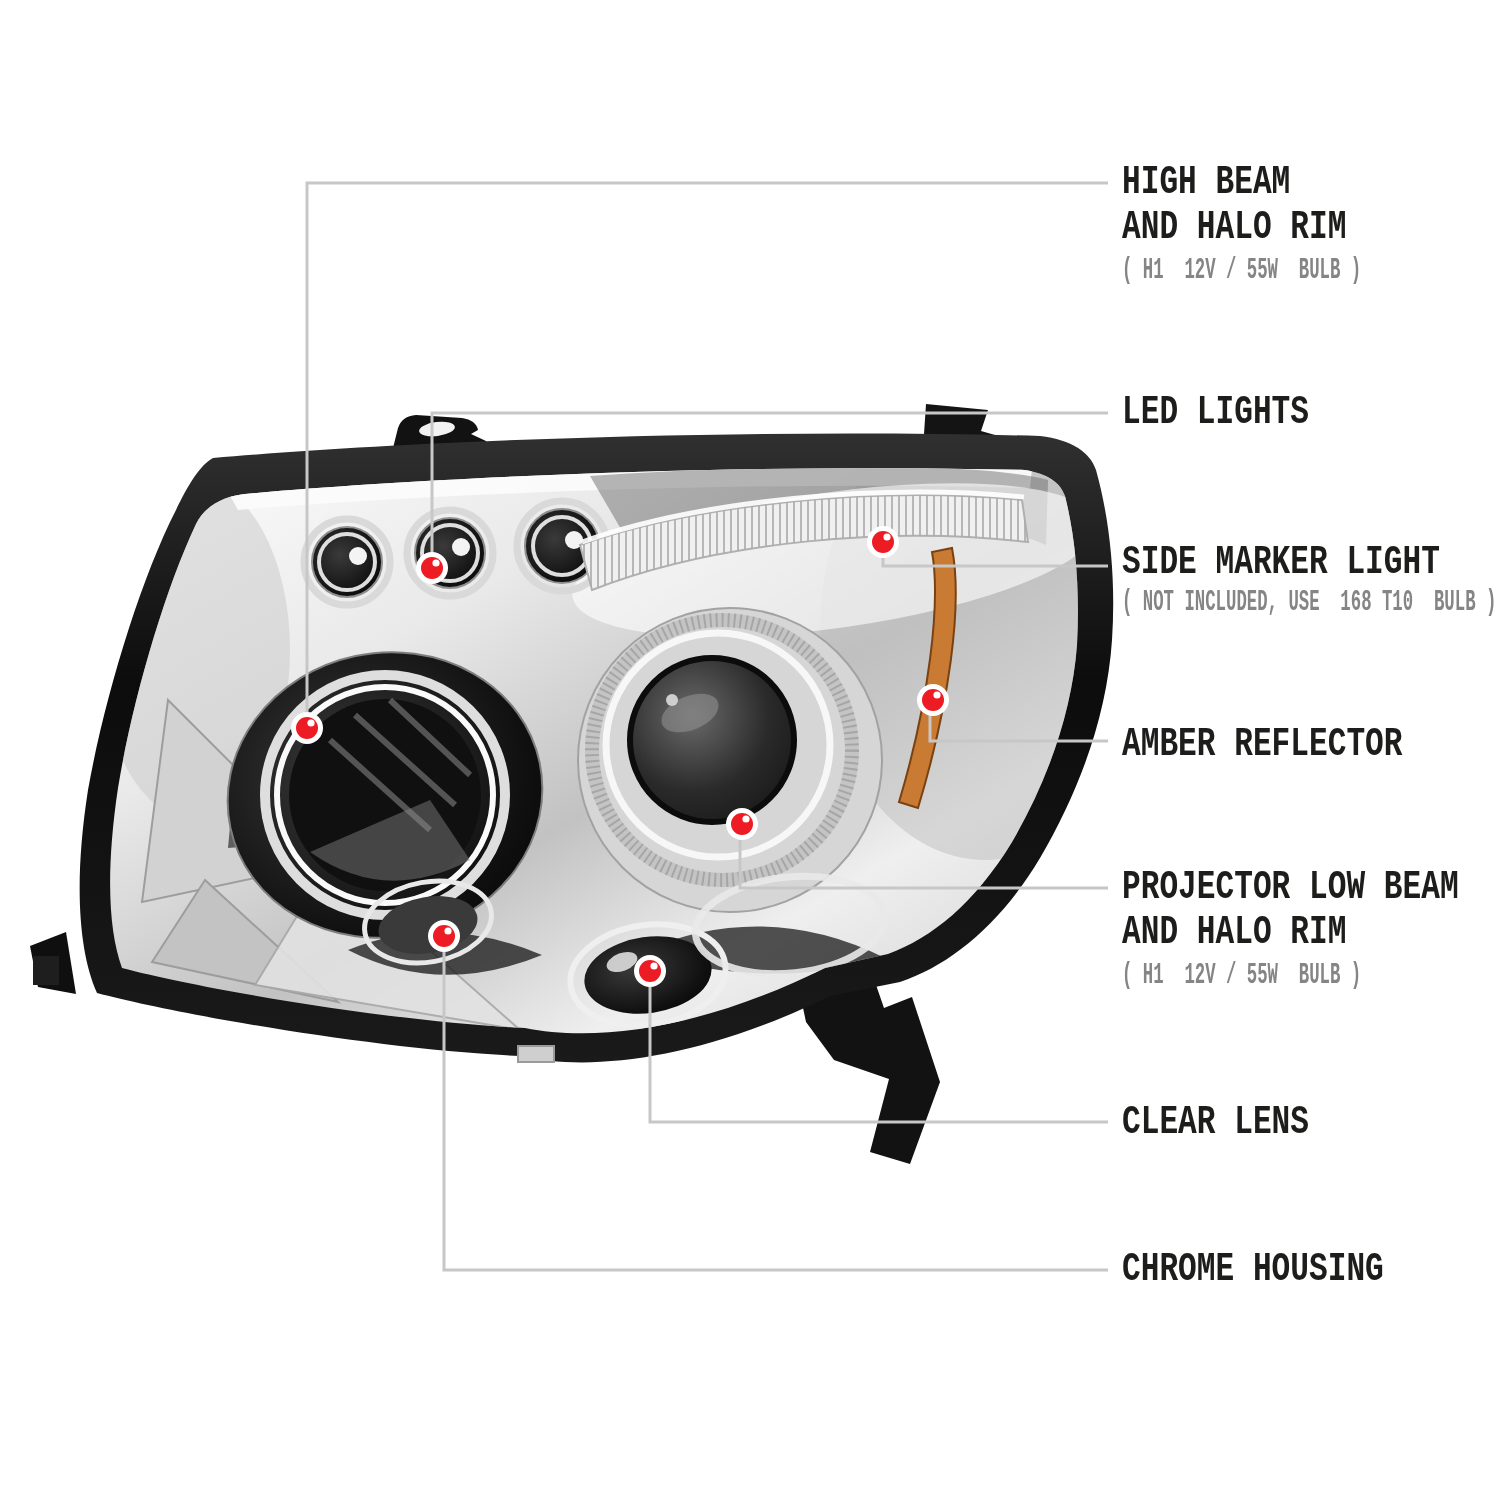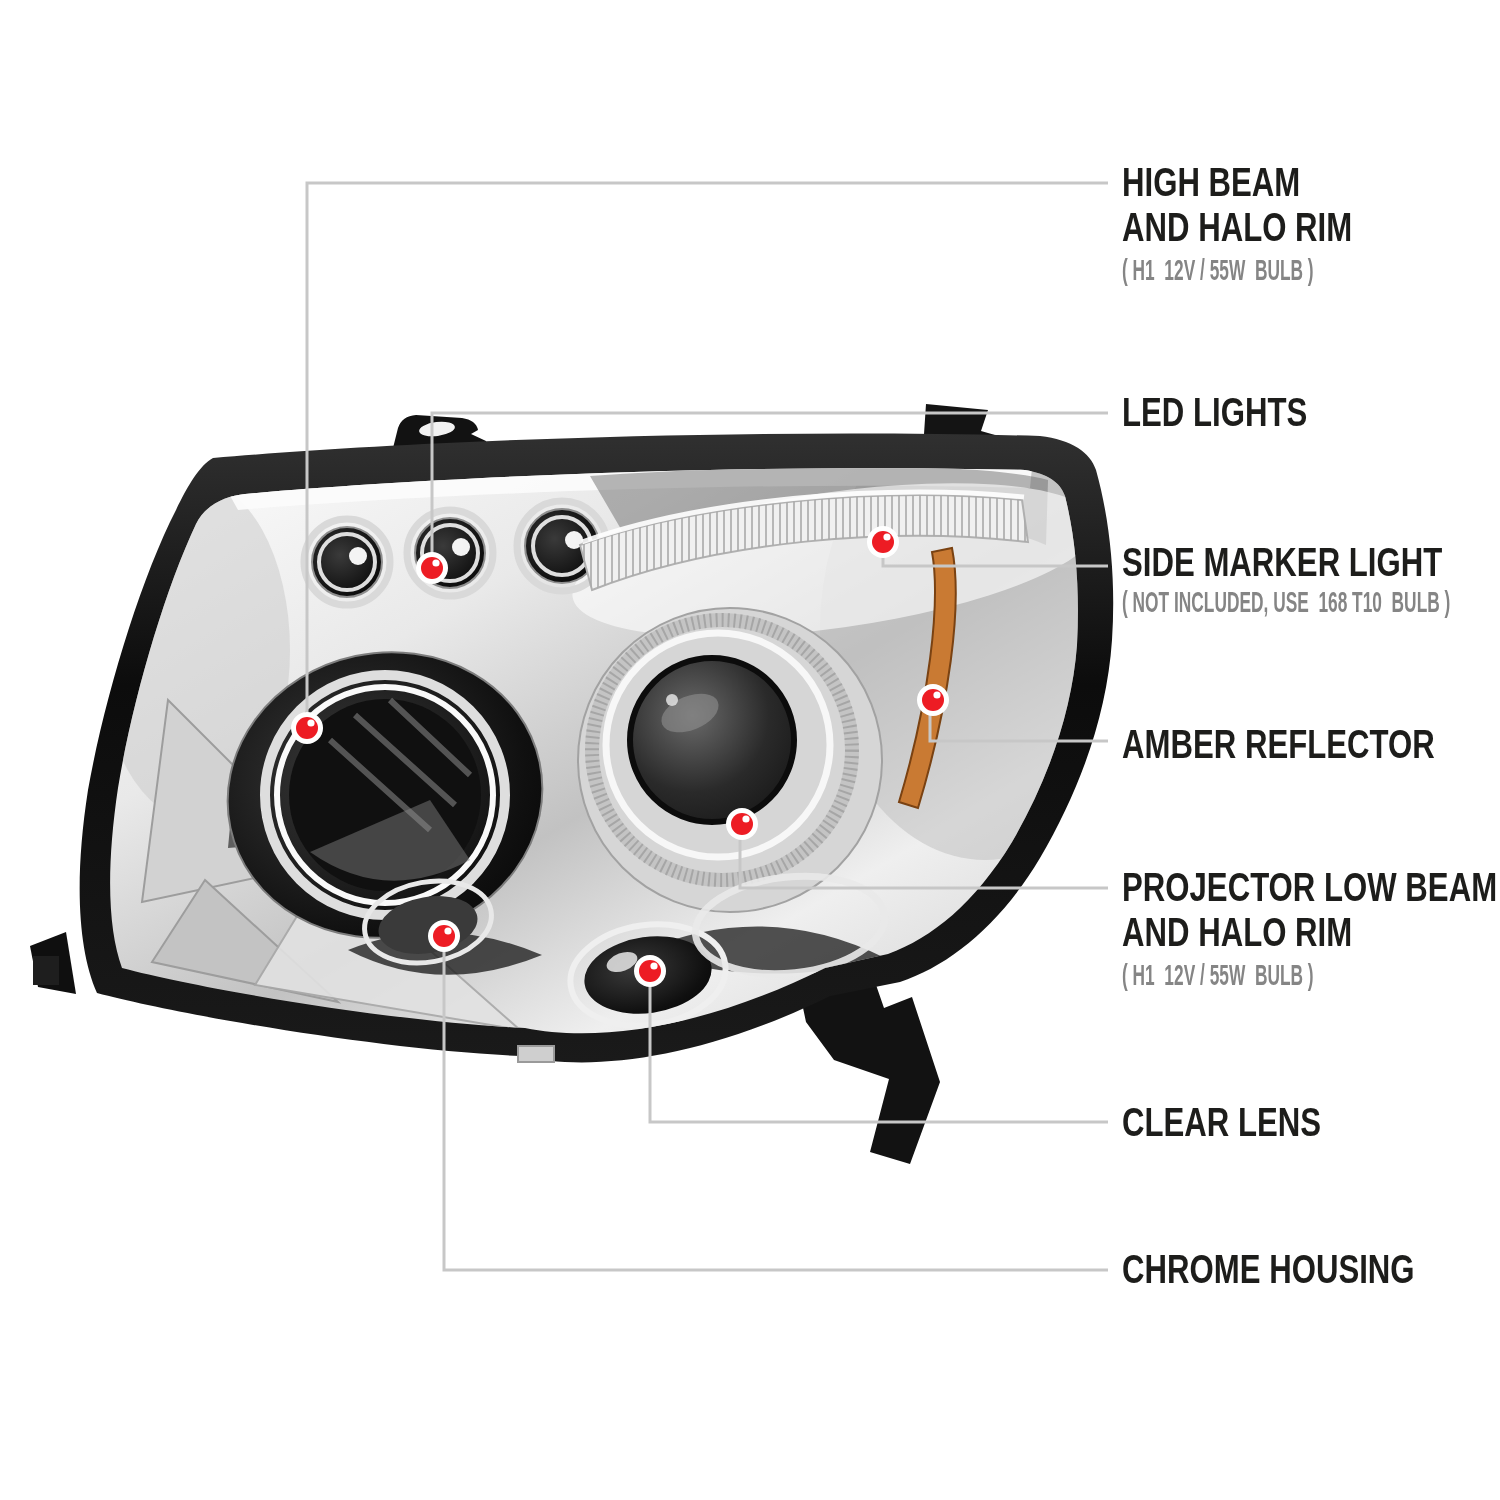--- a/index.html
+++ b/index.html
@@ -1,17 +1,17 @@
 <!DOCTYPE html>
 <html style="--c-marker: #ed1c24; --c-line: #c7c7c7; --c-label: #1d1d1b; --c-sub: #858585; --c-amber: #c97a33;"><head>
 <meta charset="utf-8">
 <style>
   html,body{margin:0;padding:0;background:#ffffff;}
   #stage{position:relative;width:1500px;height:1500px;background:#fff;overflow:hidden;
-         font-family:Liberation Sans, sans-serif;border-radius:9px;}
+         font-family:Liberation Mono, monospace;border-radius:9px;}
   #art{position:absolute;left:0;top:0;width:1500px;height:1500px;}
   .callout{position:absolute;left:1122px;transform:scaleX(.76);transform-origin:left top;}
   .cl-main{font-weight:bold;font-size:41px;line-height:45px;color:var(--c-label,#1d1d1b);
            white-space:pre;letter-spacing:0px;}
   .cl-sub{font-weight:bold;font-size:30px;line-height:40px;color:var(--c-sub,#868686);
           white-space:pre;transform:scaleX(.76);transform-origin:left top;}
   .callout-line{fill:none;stroke:var(--c-line,#c7c7c7);stroke-width:3;}
   .marker-ring{fill:#ffffff;}
   .marker-core{fill:var(--c-marker,#ed1c24);}
   .marker-glint{fill:#ffffff;}

